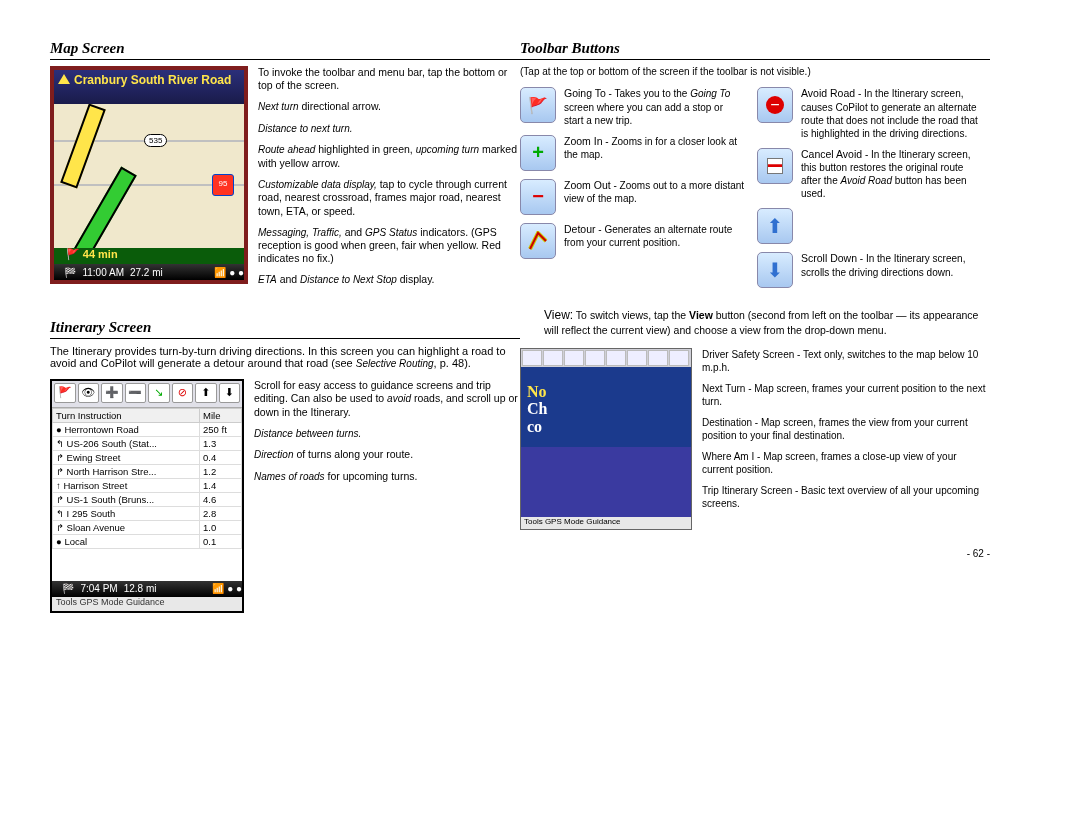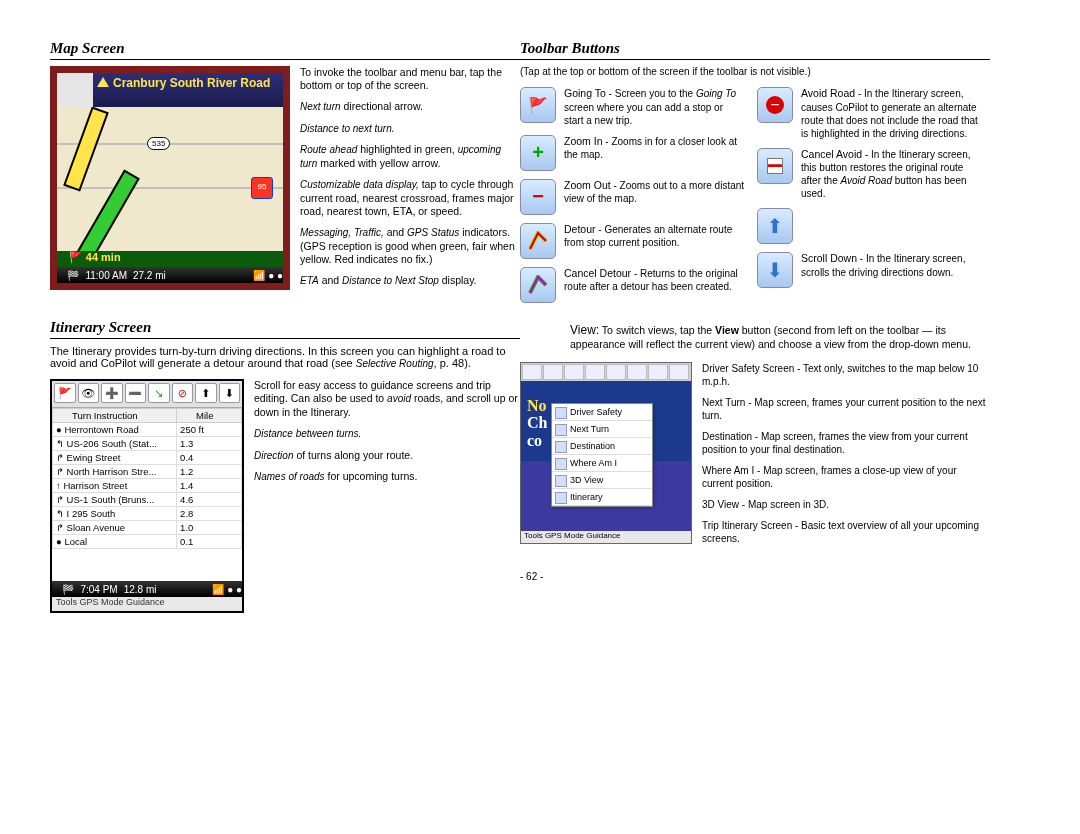--- a/index.html
+++ b/index.html
@@ -32,24 +32,23 @@
   .subnote {
     font-size: 10px;
     margin-bottom: 10px;
   }
   p { margin: 0 0 6px 0; }
   .flex-row { display: flex; gap: 10px; }
   .map-screenshot {
     width: 190px;
     height: 210px;
     background: #e5e5e5;
-    border: 7px solid #7f1d1d;
+    border: 4px solid #7f1d1d;
     position: relative;
     flex-shrink: 0;
-    padding-left: 36px;
   }
   .map-top {
     background: linear-gradient(#2b2f7a,#1a1b4a);
     color: #ffe54a;
     font-weight: bold;
     padding: 3px 6px 3px 20px;
     font-size: 12px;
     height: 28px;
     position: relative;
   }
@@ -112,21 +111,21 @@
   .itin-toolbar {
     height:22px; background:#e0e0e8; border-bottom:1px solid #aaa;
     display:flex; gap:2px; padding:2px;
   }
   .itin-toolbar span {
     width:22px; height:18px; background:#fff; border:1px solid #999; border-radius:2px;
     display:inline-flex; align-items:center; justify-content:center;
   }
   .itin-table { width:100%; border-collapse:collapse; font-size:9.5px; }
   .itin-table th {
-    background:#f0f0f0; border:1px solid #ccc; padding:1px 19px; text-align:left;
+    background:#f0f0f0; border:1px solid #ccc; padding:1px 3px; text-align:left;
     font-weight:normal;
   }
   .itin-table td {
     border:1px solid #ddd; padding:1px 3px; white-space:nowrap;
   }
   .itin-bottom {
     position:absolute; left:0; right:0; bottom:14px; height:16px;
     background:linear-gradient(#333,#000); color:#fff; font-size:10px;
     padding-left:10px; display:flex; align-items:center; gap:6px;
   }
@@ -142,21 +141,21 @@
   .tool-icon {
     width:34px; height:34px; flex-shrink:0;
     background: linear-gradient(#d8ecff,#a8c8f0);
     border:1px solid #88a; border-radius:5px;
     display:flex; align-items:center; justify-content:center;
     font-size:16px;
   }
   .tool-text { font-size:10px; line-height:1.3; }
   .tool-text .tname { font-size:10.5px; }
 
-  .view-para { font-size:10.5px; margin:12px 0 10px 50px; line-height:1.3; }
+  .view-para { font-size:10.5px; margin:12px 0 10px 24px; line-height:1.3; }
 
   .view-screenshot {
     width:170px; height:180px; border:1px solid #666;
     flex-shrink:0; position:relative; background:#3a3aa0;
   }
   .view-toolbar {
     height:16px; background:#d0d0d8; display:flex; gap:1px; padding:1px;
   }
   .view-toolbar span { width:18px; background:#eef; border:1px solid #bbb; }
   .view-sign {
@@ -172,21 +171,21 @@
   .view-dd div { padding:3px 5px 3px 18px; border-bottom:1px solid #ddd; position:relative; }
   .view-dd div::before {
     content:""; position:absolute; left:3px; top:3px; width:10px; height:10px;
     background:#cfe0ff; border:1px solid #99b;
   }
   .view-menu {
     position:absolute; left:0; right:0; bottom:0; height:12px;
     background:#e8e8e8; font-size:8px; padding-left:3px;
   }
   .view-desc p { font-size:10px; margin-bottom:8px; line-height:1.3; }
-  .pagenum { text-align:left; font-size:10px; margin-top:18px; }
+  .pagenum { text-align:right; font-size:10px; margin-top:18px; }
 
   .flag-svg { width:20px; height:20px; }
   .plus { color:#00aa00; font-size:20px; font-weight:bold; }
   .minus { color:#d00; font-size:20px; font-weight:bold; }
 </style>
 </head>
 <body>
 
 <div class="page-wrap">
 
@@ -303,51 +302,42 @@
   </div>
 
   <div class="right-page">
     <h2 class="section">Toolbar Buttons</h2>
     <p class="subnote">(Tap at the top or bottom of the screen if the toolbar is not visible.)</p>
 
     <div class="tool-cols">
       <div class="tool-col">
         <div class="tool-item">
             <div class="tool-icon">🚩</div>
-          <div class="tool-text"><span class="tname">Going To</span><span> -  Screen you to the </span><span class="sm-italic">Going To</span><span> screen where you can add a stop or start a new trip.</span></div>
+          <div class="tool-text"><span class="tname">Going To</span><span> -  Takes you to the </span><span class="sm-italic">Going To</span><span> screen where you can add a stop or start a new trip.</span></div>
           </div>
         <div class="tool-item">
             <div class="tool-icon">
               <span class="plus">+</span>
             </div>
           <div class="tool-text"><span class="tname">Zoom In</span><span> -  Zooms in for a closer look at the map.</span></div>
           </div>
         <div class="tool-item">
             <div class="tool-icon">
               <span class="minus">−</span>
             </div>
           <div class="tool-text"><span class="tname">Zoom Out</span><span> -  Zooms out to a more distant view of the map.</span></div>
           </div>
         <div class="tool-item">
             <div class="tool-icon">
               <svg class="flag-svg" viewBox="0 0 20 20">
                 <path d="M2 18 L10 2 L18 10" fill="none" stroke="#cc0" stroke-width="4"></path>
                 <path d="M2 18 L10 2 L18 10" fill="none" stroke="#c00" stroke-width="2"></path>
               </svg>
             </div>
-          <div class="tool-text"><span class="tname">Detour</span><span> -  Generates an alternate route from stop current position.</span></div>
-          </div>
-        <div class="tool-item">
-            <div class="tool-icon">
-              <svg class="flag-svg" viewBox="0 0 20 20">
-                <path d="M2 18 L10 2 L18 10" fill="none" stroke="#0c0" stroke-width="4"></path>
-                <path d="M2 18 L10 2 L18 10" fill="none" stroke="#c0c" stroke-width="2"></path>
-              </svg>
-            </div>
-          <div class="tool-text"><span class="tname">Cancel Detour</span><span> -  Returns to the original route after a detour has been created.</span></div>
+          <div class="tool-text"><span class="tname">Detour</span><span> -  Generates an alternate route from your current position.</span></div>
           </div>
       </div>
       <div class="tool-col">
         <div class="tool-item">
             <div class="tool-icon">
               <span style="background:#d00;color:#fff;border-radius:50%;width:18px;height:18px;display:inline-flex;align-items:center;justify-content:center">−</span>
             </div>
           <div class="tool-text"><span class="tname">Avoid Road</span><span> -  In the Itinerary screen, causes CoPilot to generate an alternate route that does not include the road that is highlighted in the driving directions.</span></div>
           </div>
         <div class="tool-item">
@@ -385,35 +375,26 @@
             <span></span>
             <span></span>
             <span></span>
             <span></span>
             <span></span>
           </div>
         <div class="view-sign">
           <span class="ln1">No</span><br>
           <span>Ch</span><br>
           <span>co</span>
-        </div>
-        <div class="view-dd">
-          <div>Driver Safety</div>
-          <div>Next Turn</div>
-          <div>Destination</div>
-          <div>Where Am I</div>
-          <div>3D View</div>
-          <div>Itinerary</div>
         </div>
         <div class="view-menu">Tools GPS Mode Guidance</div>
       </div>
       <div class="view-desc">
         <p><span>Driver Safety Screen</span><span>  - Text only, switches to the map below 10 m.p.h.</span></p>
         <p><span>Next Turn</span><span>  - Map screen, frames your current position to the next turn.</span></p>
         <p><span>Destination</span><span>  - Map screen, frames the view from your current position to your final destination.</span></p>
         <p><span>Where Am I</span><span>  - Map screen, frames a close-up view of your current position.</span></p>
-        <p><span>3D View</span><span>  - Map screen in 3D.</span></p>
         <p><span>Trip Itinerary Screen</span><span>  - Basic text overview of all your upcoming screens.</span></p>
       </div>
     </div>
     <div class="pagenum">- 62 -</div>
   </div>
 </div>
 
 </body></html>

